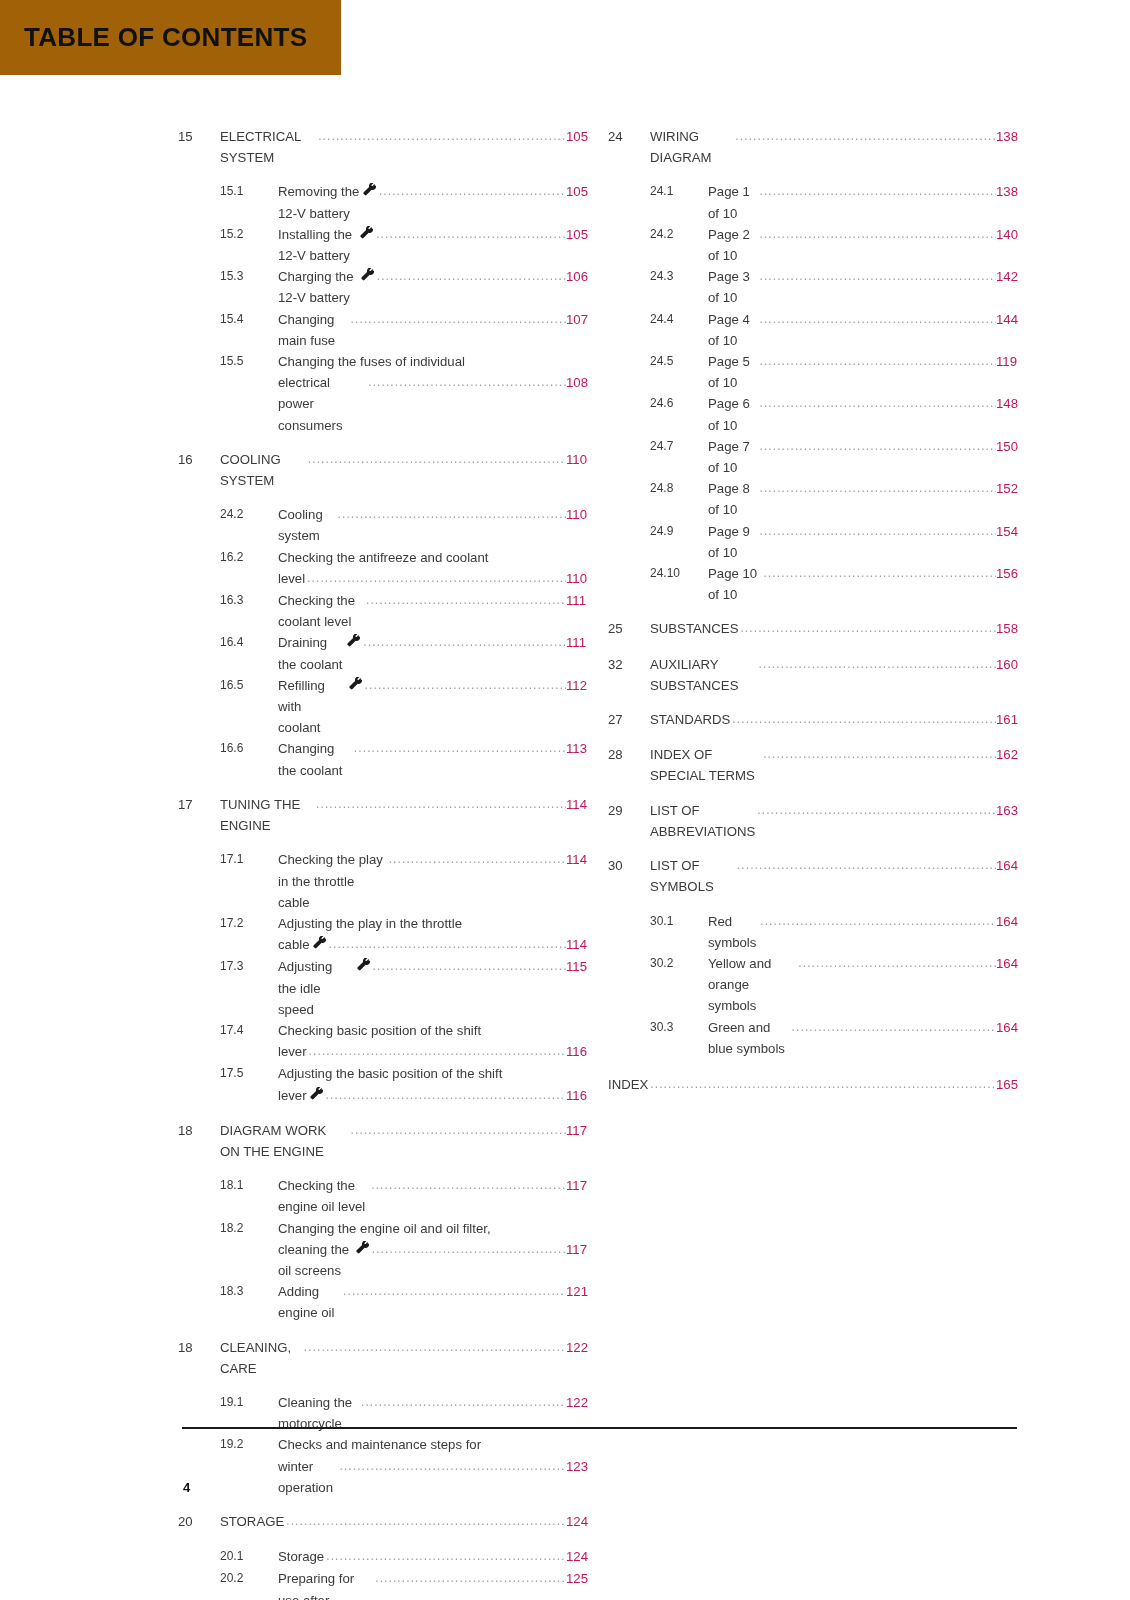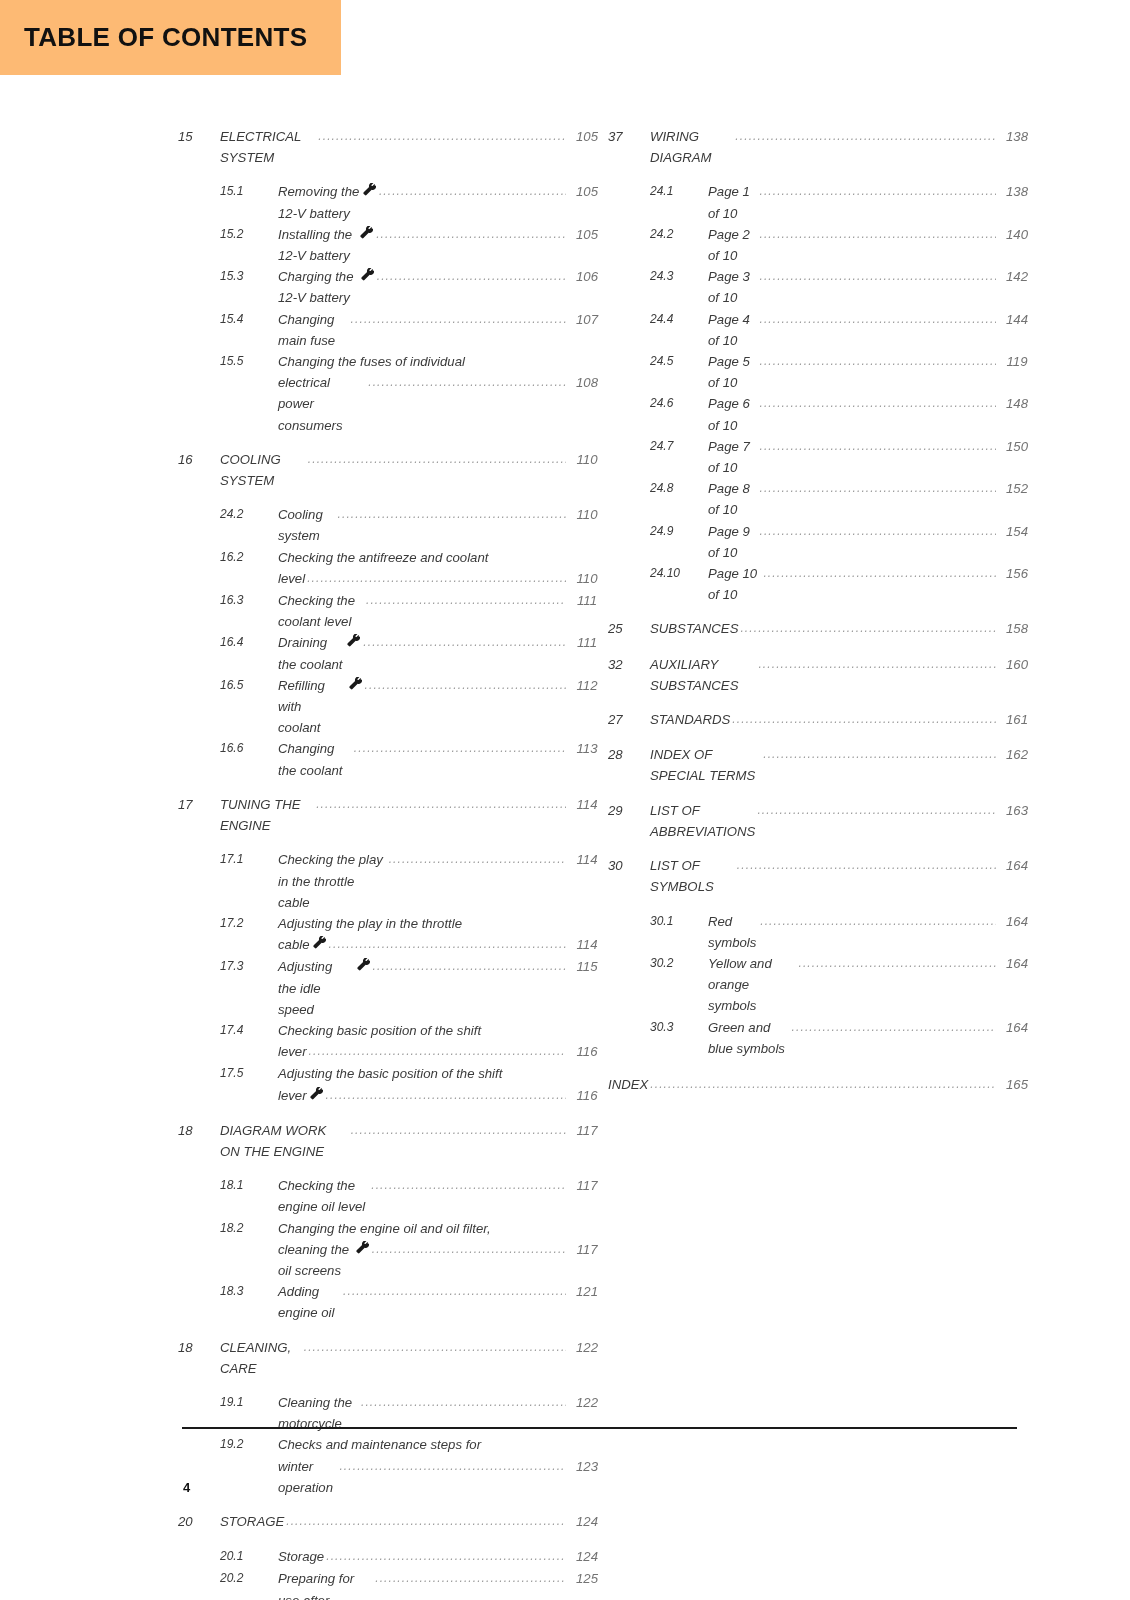--- a/index.html
+++ b/index.html
@@ -16,21 +16,21 @@
     overflow: hidden;
   }
 
   
   .header-band {
     position: absolute;
     left: 0;
     top: 0;
     width: 341px;
     height: 75px;
-    background: #fdba74;
+    background: #a16207;
     display: flex;
     align-items: center;
   }
   .header-title {
     font-size: 26px;
     font-weight: bold;
     letter-spacing: 0.3px;
     color: #111111;
     padding-left: 24px;
     white-space: nowrap;
@@ -50,21 +50,20 @@
   .col-left  { width: 430px; margin-left: 178px; }
   .col-right { width: 430px; margin-left: 0px; }
 
   
   .toc-row {
     display: flex;
     align-items: flex-start;
     font-size: 13.2px;
     line-height: 21.2px;
     color: #3b3b3b;
-    font-style: italic;
   }
 
   
   .lvl1 {
     margin-top: 13px;
     color: #3b3b3b;
   }
   .lvl1:first-child { margin-top: 0; }
   .lvl1 .num {
     width: 42px;
@@ -90,23 +89,23 @@
   }
 
   .title-wrap {
     flex: 1 1 auto;
     min-width: 0;
     position: relative;
   }
   .page {
     flex: 0 0 42px;
     width: 42px;
-    text-align: center;
+    text-align: left;
     font-size: 13.2px;
-    color: #737373;
+    color: #be185d;
     white-space: nowrap;
   }
 
   
   .line {
     display: flex;
     align-items: baseline;
     width: 100%;
   }
   .line .txt { white-space: pre-wrap; }
@@ -519,21 +518,21 @@
           <div class="line">
             <span class="txt">Preparing for use after storage</span>
             <span class="fill">................................................................................</span>
             <span class="page">125</span>
           </div>
         </div>
       </div>
     </div>
   <div class="col col-right" id="col-right">
       <div class="toc-row lvl1">
-        <div class="num">37</div>
+        <div class="num">24</div>
         <div class="title-wrap">
           <div class="line">
             <span class="txt">WIRING DIAGRAM</span>
             <span class="fill">................................................................................</span>
             <span class="page">138</span>
           </div>
         </div>
       </div>
       <div class="toc-row lvl2 lvl2-first">
         <div class="num">24.1</div>

